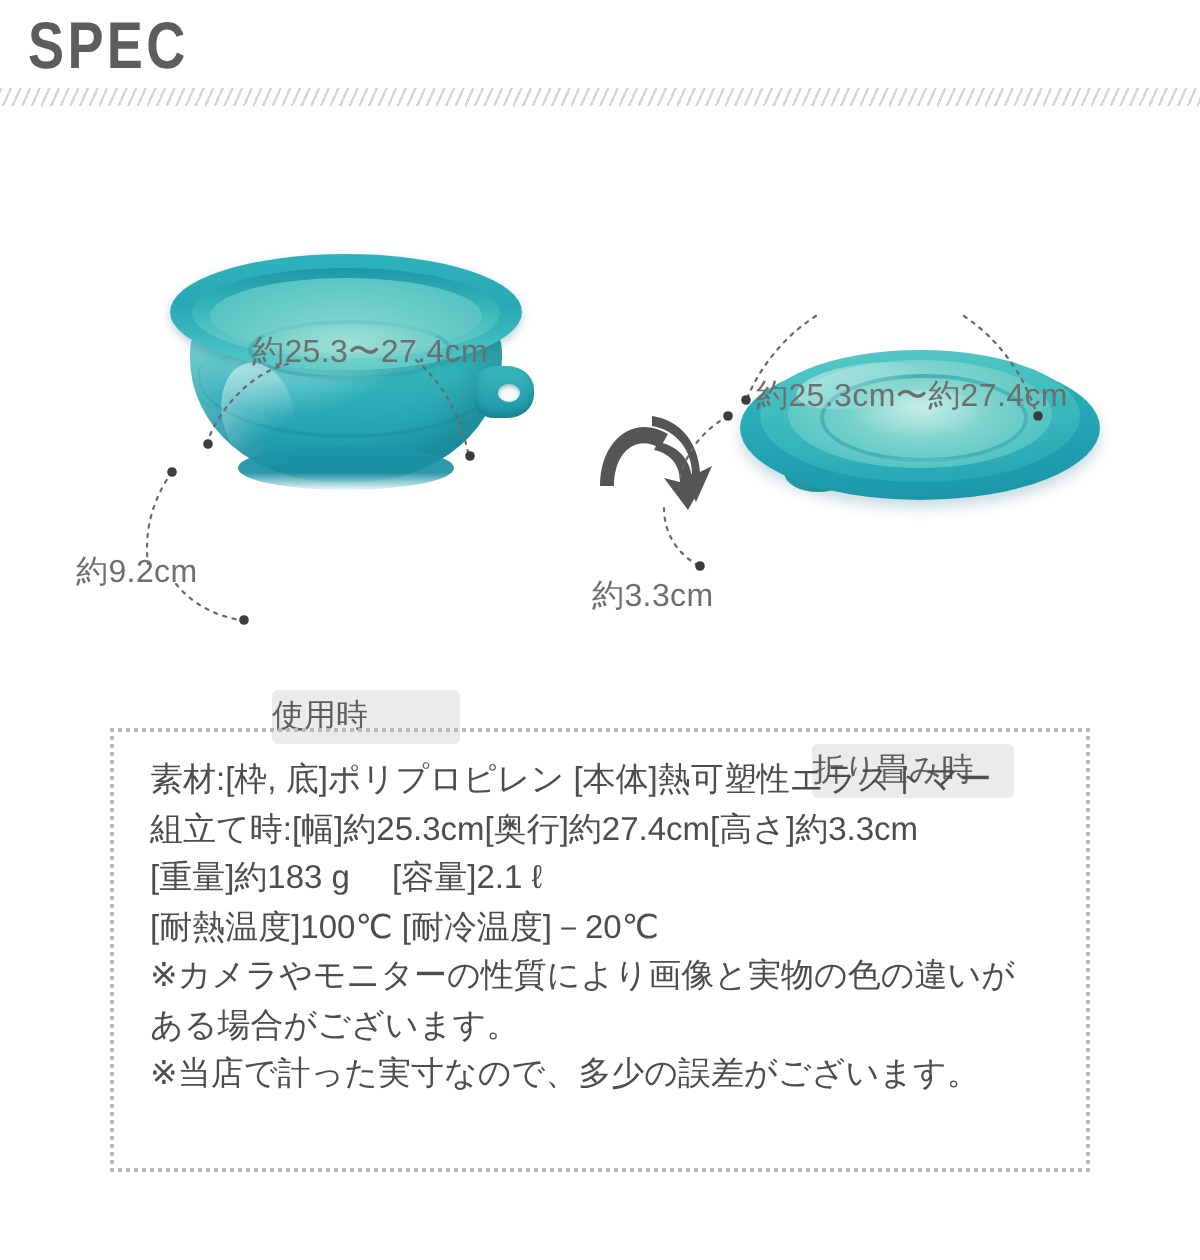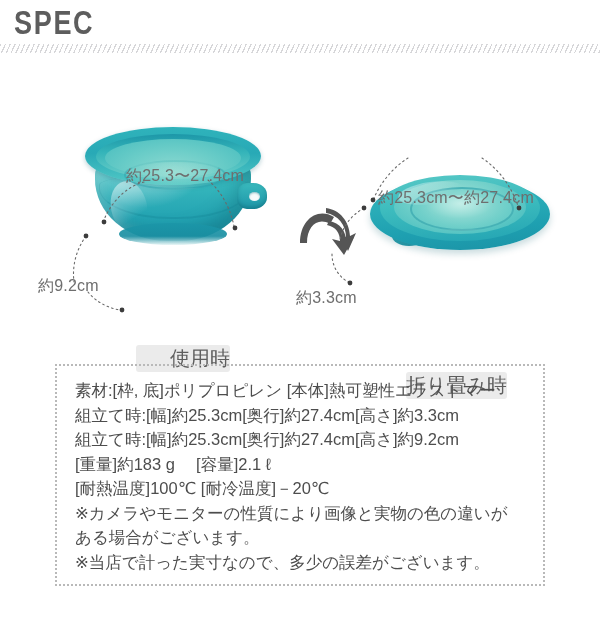--- a/index.html
+++ b/index.html
@@ -227,22 +227,22 @@
   .dim-r-width  { left: 378px; top: 128px; }
   .dim-r-height { left: 296px; top: 228px; }
 
   .leader { position: absolute; }
 
   
   .badge {
     position: absolute;
     background: #ebebeb;
     color: #5e5e5e;
-    font-size: 20px;
-    text-align: right;
+    font-size: 16px;
+    text-align: left;
     border-radius: 3px;
     line-height: 27px;
     height: 27px;
   }
   .badge-open   { left: 136px; top: 285px; width: 94px; }
   .badge-folded { left: 406px; top: 312px; width: 101px; }
 
   
   .turn-arrow {
     position: absolute;
@@ -340,19 +340,18 @@
     <div class="dim-label dim-r-width">約25.3cm〜約27.4cm</div>
     <div class="dim-label dim-r-height">約3.3cm</div>
 
     <div class="badge badge-folded">折り畳み時</div>
   </div>
 </div>
 
 <div class="spec-box">
   <div class="spec-line">素材:[枠, 底]ポリプロピレン [本体]熱可塑性エラストマー</div>
   <div class="spec-line">組立て時:[幅]約25.3cm[奥行]約27.4cm[高さ]約3.3cm</div>
-  <div class="spec-line">組立て時:[幅]約25.3cm[奥行]約27.4cm[高さ]約9.2cm</div>
   <div class="spec-line">[重量]約183 g　 [容量]2.1 ℓ</div>
   <div class="spec-line">[耐熱温度]100℃ [耐冷温度]－20℃</div>
   <div class="spec-line">※カメラやモニターの性質により画像と実物の色の違いが
 ある場合がございます。</div>
   <div class="spec-line">※当店で計った実寸なので、多少の誤差がございます。</div>
 </div>
 
 </body></html>

